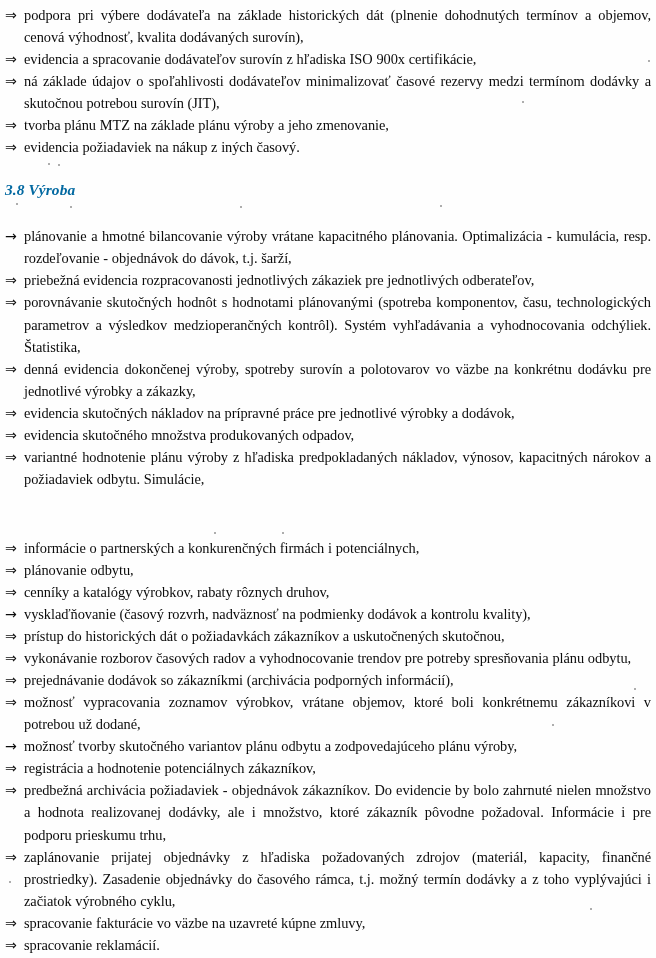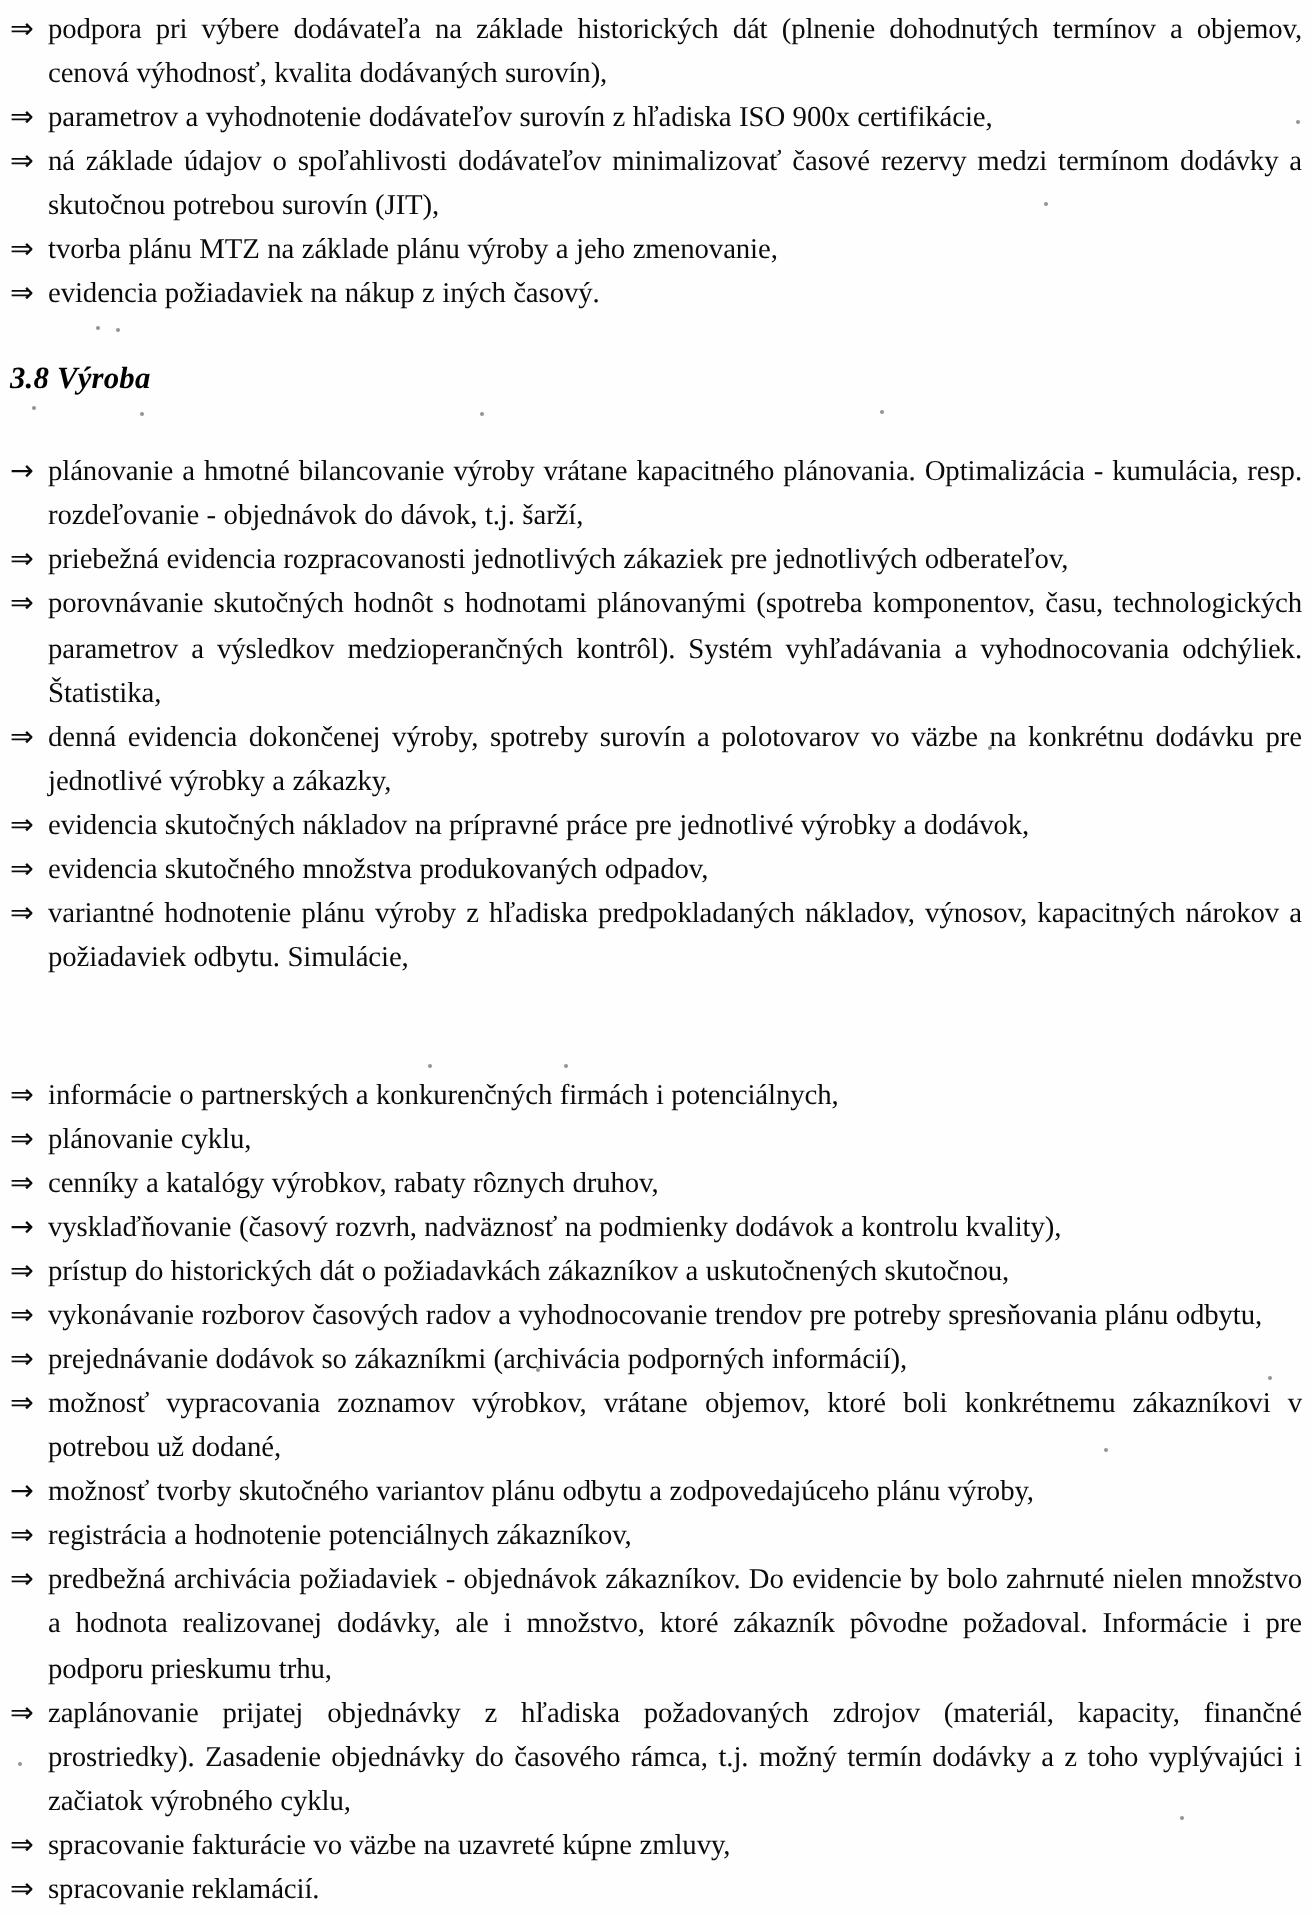--- a/index.html
+++ b/index.html
@@ -69,21 +69,21 @@
     display: block;
   }
 
   
   .section-heading {
     font-weight: bold;
     font-style: italic;
     font-size: 15.4px;
     line-height: 20px;
     letter-spacing: 0.1px;
-    color: #000000;
+    color: #0369a1;
   }
 
   
   .gap-heading-top { height: 22px; }
   .gap-heading-bottom { height: 25px; }
 
   
   .dust {
     position: absolute;
     background: #3a3a3a;
@@ -98,21 +98,21 @@
 <div class="scan-page">
   <div class="page-body">
 
   <ul class="bullet-list">
         <li class="bullet-item">
           <span class="arrow">⇒</span>
           <span class="txt">podpora pri výbere dodávateľa na základe historických dát (plnenie dohodnutých termínov a objemov, cenová výhodnosť, kvalita dodávaných surovín),</span>
         </li>
         <li class="bullet-item">
           <span class="arrow">⇒</span>
-          <span class="txt">parametrov a vyhodnotenie dodávateľov surovín z hľadiska ISO 900x certifikácie,</span>
+          <span class="txt">evidencia a spracovanie dodávateľov surovín z hľadiska ISO 900x certifikácie,</span>
         </li>
         <li class="bullet-item">
           <span class="arrow">⇒</span>
           <span class="txt">ná základe údajov o spoľahlivosti dodávateľov minimalizovať časové rezervy medzi termínom dodávky a skutočnou potrebou surovín (JIT),</span>
         </li>
         <li class="bullet-item">
           <span class="arrow">⇒</span>
           <span class="txt">tvorba plánu MTZ na základe plánu výroby a jeho zmenovanie,</span>
         </li>
         <li class="bullet-item">
@@ -155,21 +155,21 @@
       </ul>
       <div class="gap-heading-top"></div>
       <div class="gap-heading-bottom"></div>
       <ul class="bullet-list">
         <li class="bullet-item">
           <span class="arrow">⇒</span>
           <span class="txt">informácie o partnerských a konkurenčných firmách i potenciálnych,</span>
         </li>
         <li class="bullet-item">
           <span class="arrow">⇒</span>
-          <span class="txt">plánovanie cyklu,</span>
+          <span class="txt">plánovanie odbytu,</span>
         </li>
         <li class="bullet-item">
           <span class="arrow">⇒</span>
           <span class="txt">cenníky a katalógy výrobkov, rabaty rôznych druhov,</span>
         </li>
         <li class="bullet-item">
           <span class="arrow">→</span>
           <span class="txt">vysklaďňovanie (časový rozvrh, nadväznosť na podmienky dodávok a kontrolu kvality),</span>
         </li>
         <li class="bullet-item">

